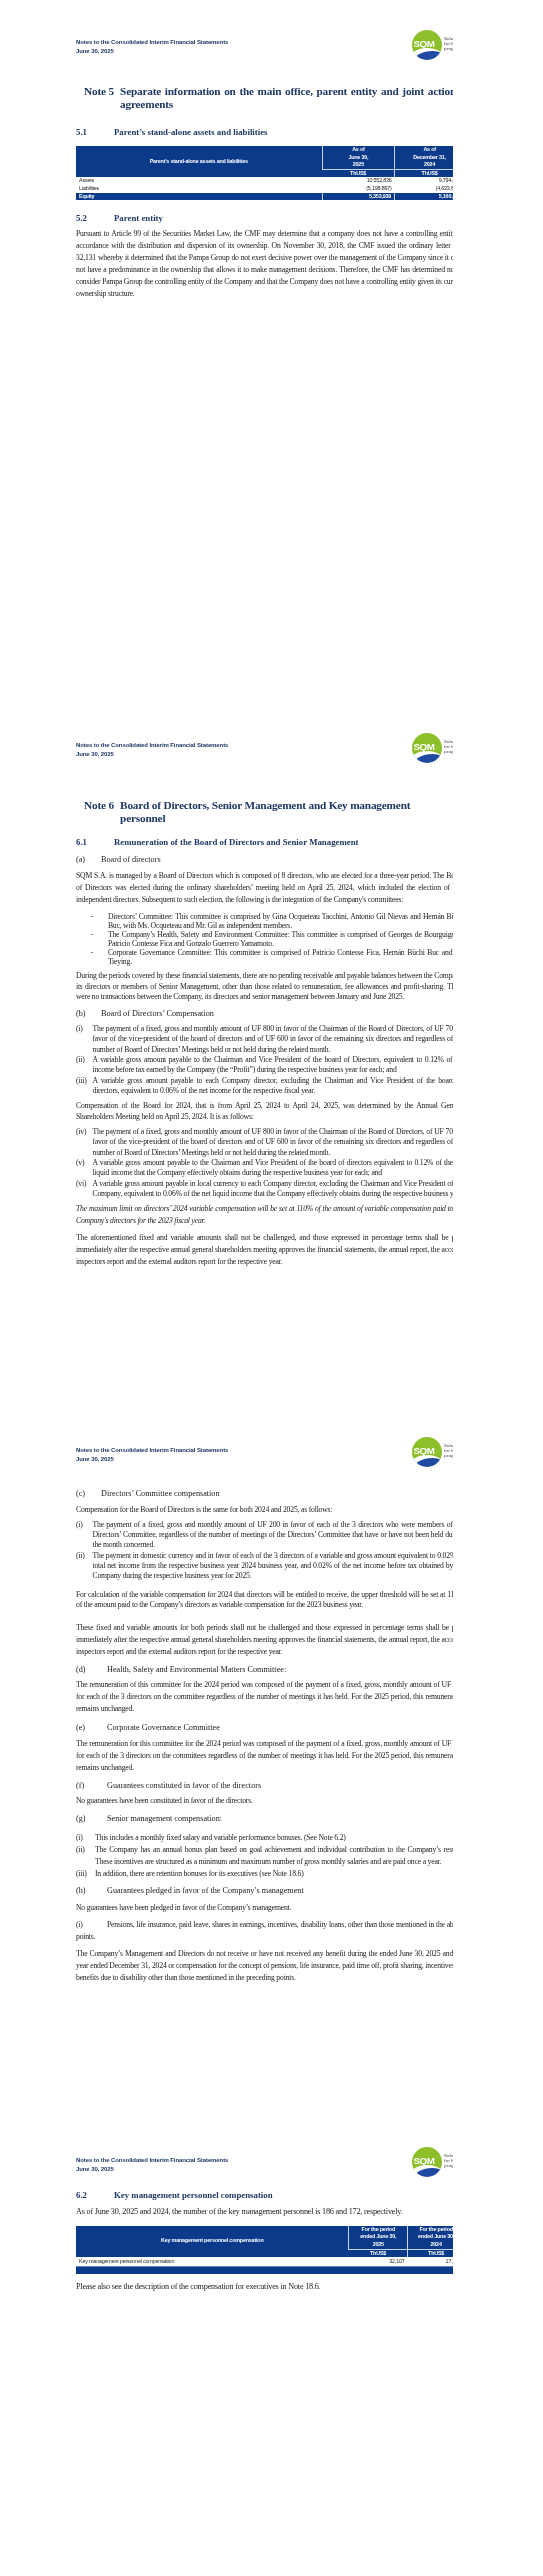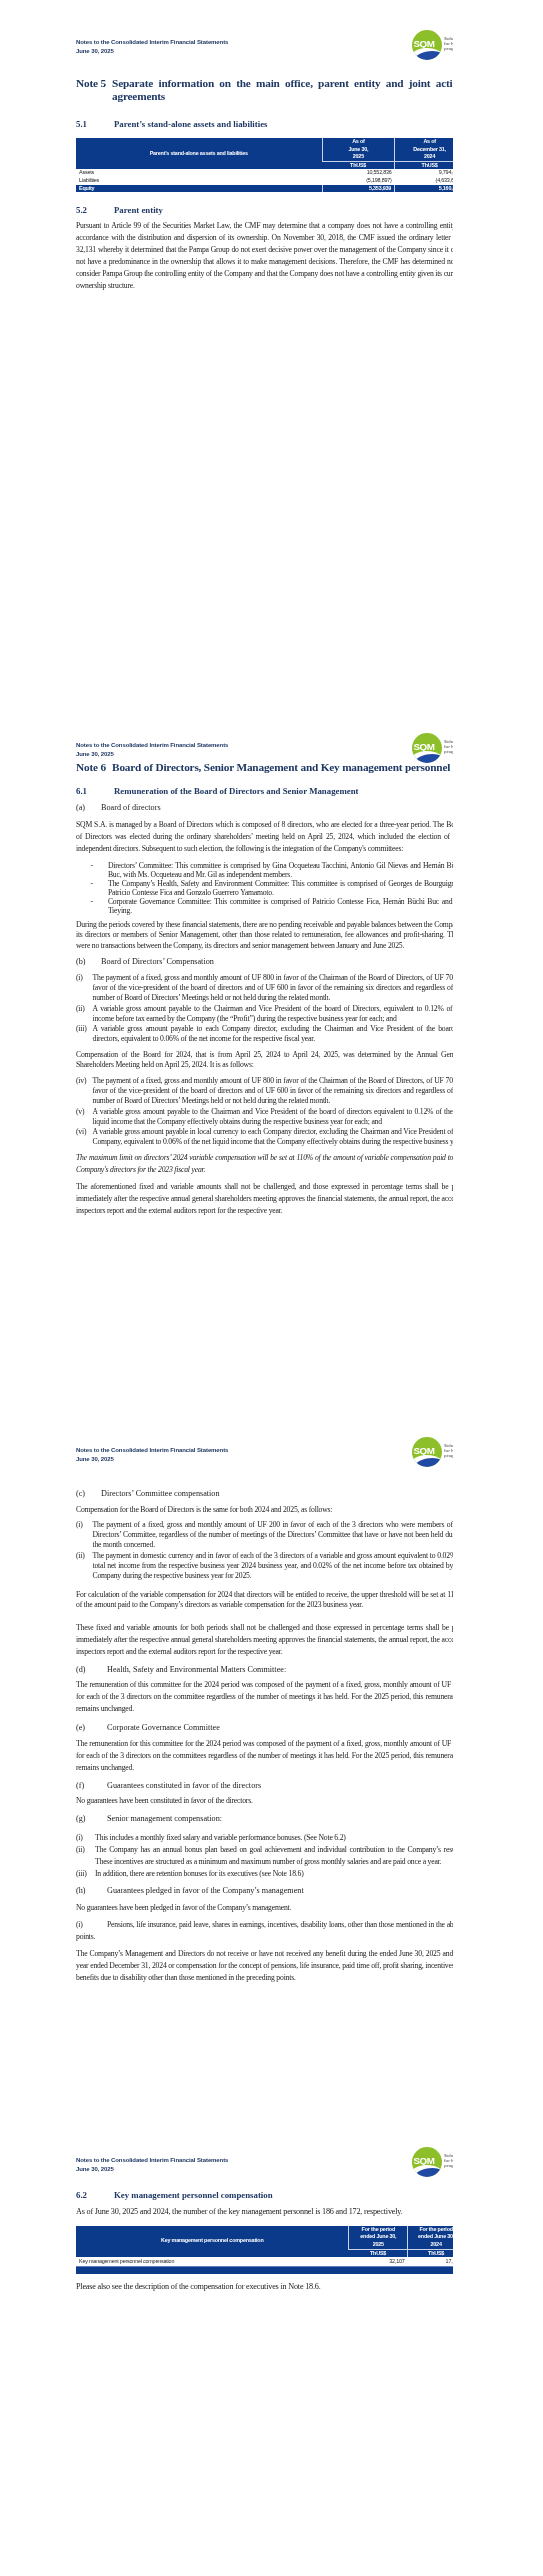--- a/index.html
+++ b/index.html
@@ -6,21 +6,21 @@
   body { width:544px; font-family:"Liberation Serif", serif; color:#1a1a1a; }
   .page { position:relative; width:453px; height:703px; background:#fff; overflow:hidden; }
   .hdr { position:absolute; left:76px; top:38px; font-family:"Liberation Sans", sans-serif; font-weight:bold; color:#1f3864; font-size:6px; line-height:8.8px; letter-spacing:-0.1px; }
   .logo { position:absolute; left:412px; top:30px; width:62px; height:32px; }
   .logo .disc { position:absolute; left:0; top:0; width:30px; height:30px; border-radius:50%; background:#8dbf2b; overflow:hidden; }
   .logo .disc .wave { position:absolute; left:-2.1px; top:17.5px; width:34px; height:20.6px; border-radius:50% 50% 0 0; background:#fff; }
   .logo .disc .sea { position:absolute; left:2.1px; top:20.6px; width:31px; height:17.5px; border-radius:60% 40% 0 0; background:#1f49a3; }
   .logo .sqm { position:absolute; left:1.5px; top:8.2px; color:#fff; font-family:"Liberation Sans", sans-serif; font-weight:bold; font-size:9.8px; letter-spacing:-0.5px; }
   .logo .tag { position:absolute; left:32px; top:5.7px; font-family:"Liberation Sans", sans-serif; font-weight:bold; color:#777; font-size:4.4px; line-height:5.2px; }
   .content { position:absolute; left:76px; width:388px; }
-  .note-title { display:flex; font-weight:bold; color:#1f3864; font-size:11.3px; line-height:13.4px; margin:0; letter-spacing:-0.2px; }
+  .note-title { display:flex; font-weight:bold; color:#1f3864; font-size:11.3px; line-height:13.4px; margin:8px; letter-spacing:-0.2px; }
   .note-title .num { flex:0 0 auto; margin-right:6.2px; white-space:nowrap; }
   .note-title .txt { text-align:justify; text-align-last:left; }
   .sec-title { display:flex; font-weight:bold; color:#1f3864; font-size:8.8px; line-height:10.3px; margin:0; }
   .sec-title .num { width:38px; flex:0 0 auto; }
   .sub-title { display:flex; font-size:8.2px; line-height:10.3px; margin:0; color:#1a1a1a; }
   .sub-title .num { width:25px; flex:0 0 auto; }
   .sub-title.wide .num { width:31px; }
   p.body { margin:0; font-size:7.7px; line-height:12px; text-align:justify; letter-spacing:-0.2px; }
   p.body.tight { line-height:10.3px; }
   ul.dash { list-style:none; margin:0; padding:0 0 0 14.4px; }
@@ -129,21 +129,21 @@
         <div class="sea"></div>
       </div>
     <div class="sqm">SQM</div>
     <div class="tag">
       <div>Solutions</div>
         <div>for human</div>
         <div>progress</div>
     </div>
   </div>
 
-  <div class="content" style="top:58px;">
+  <div class="content" style="top:88px;">
     <h1 class="note-title">
       <span class="num">Note 6</span>
       <span>Board of Directors, Senior Management and Key management personnel</span>
     </h1>
     <h2 class="sec-title" style="margin-top:11.3px;">
       <span class="num">6.1</span>
       <span>Remuneration of the Board of Directors and Senior Management</span>
     </h2>
     <div class="sub-title" style="margin-top:7.2px;">
       <span class="num">(a)</span>

